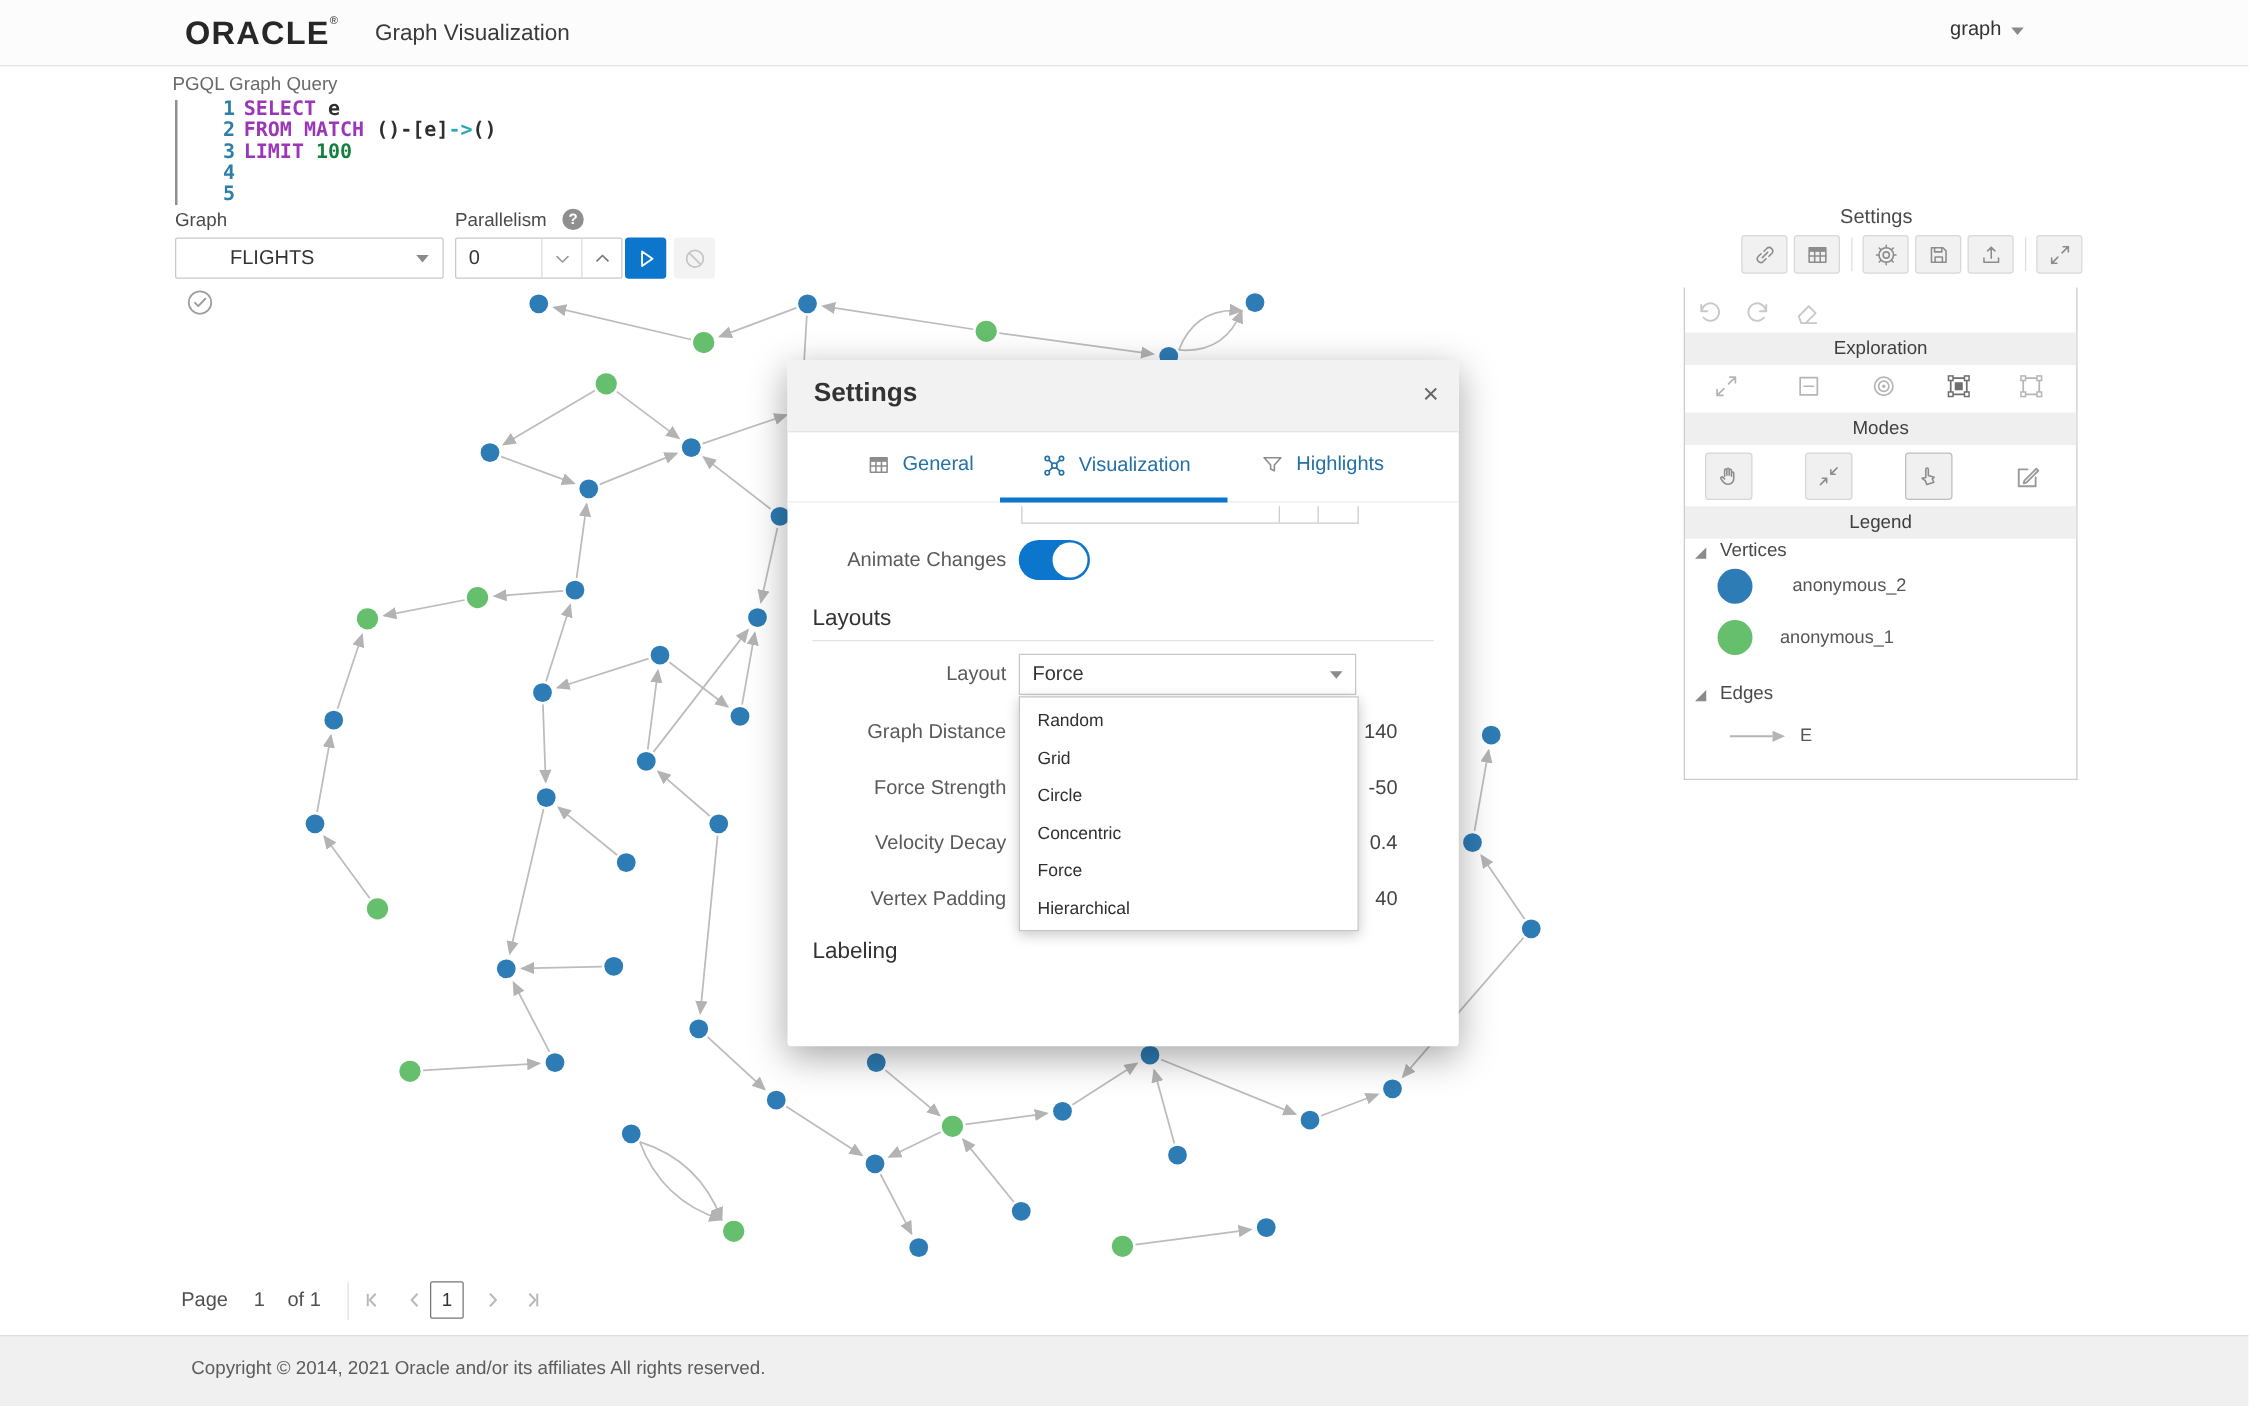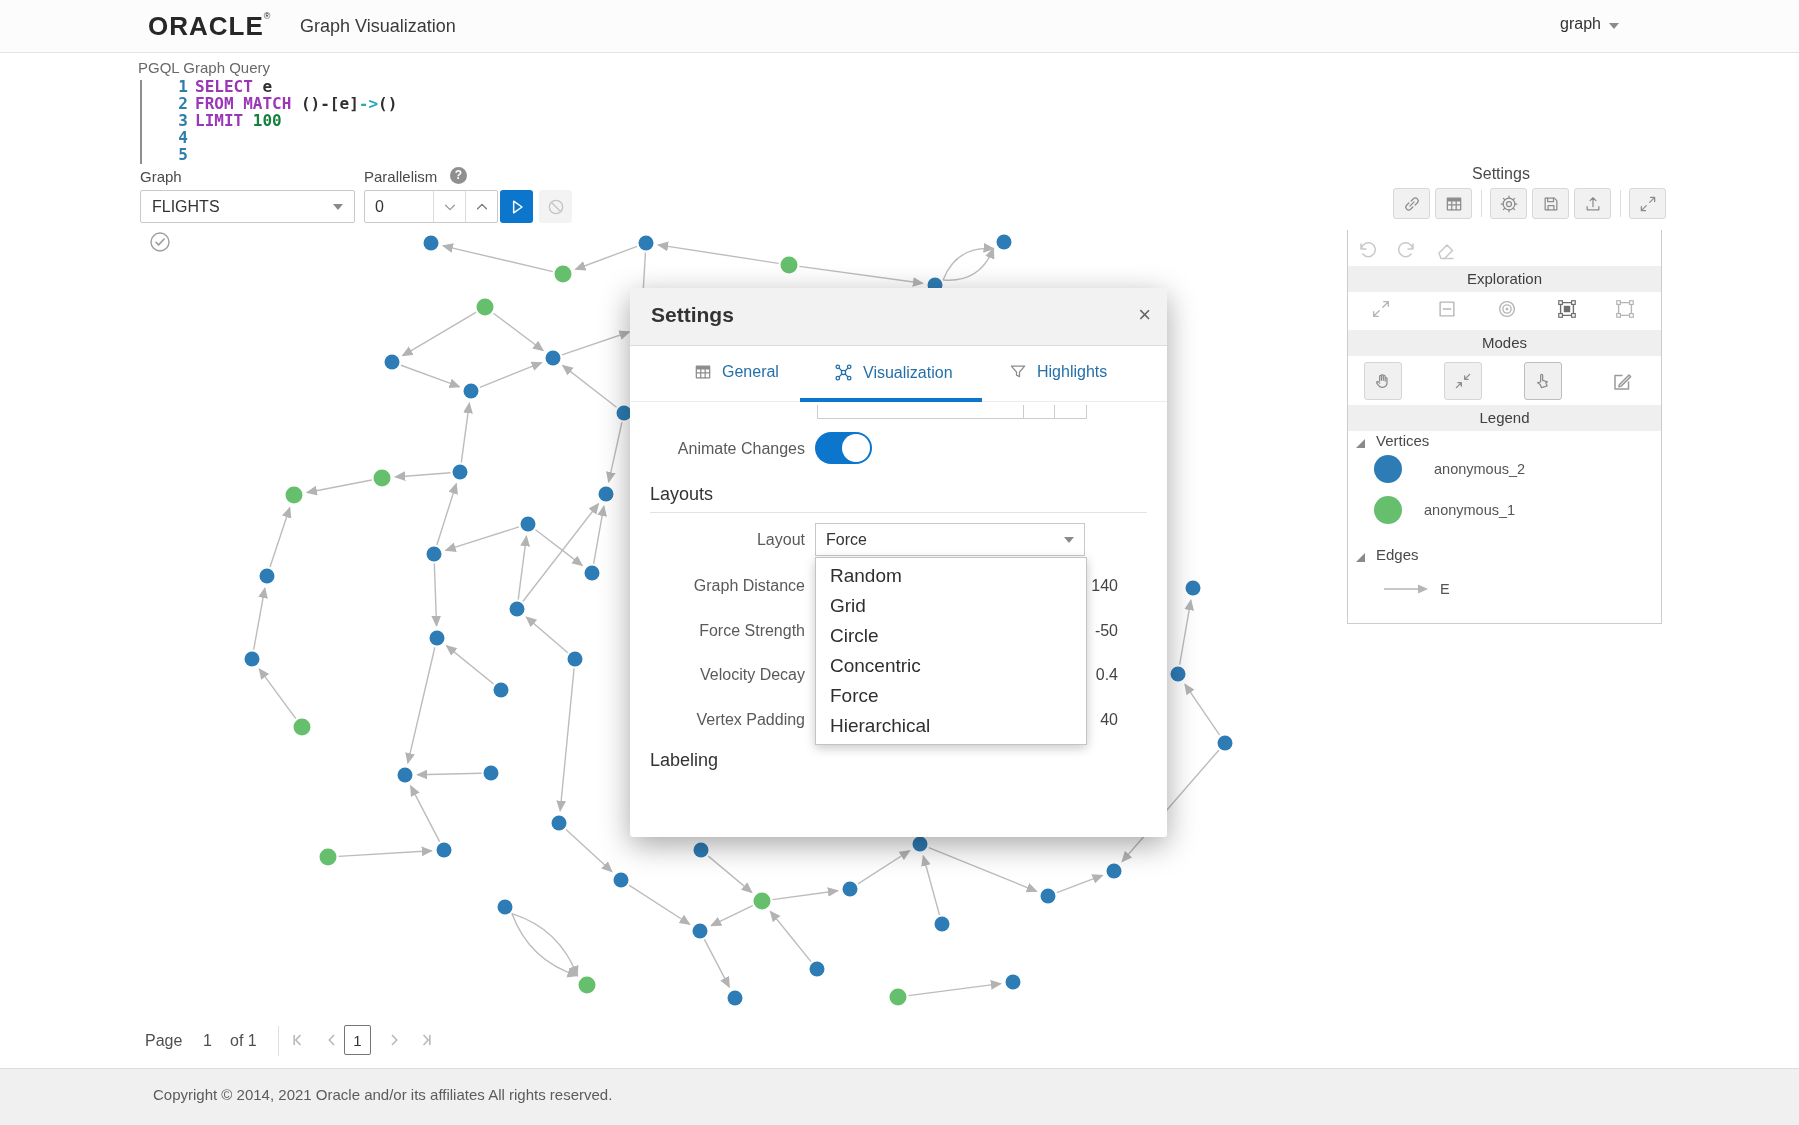--- a/index.html
+++ b/index.html
@@ -17,21 +17,21 @@
   .editor{position:absolute;left:140px;top:78px;width:420px;height:90px;}
   .gutter-line{position:absolute;left:0;top:2px;width:2px;height:84px;background:#8f8f8f;}
   .cl{height:17px;line-height:17px;font-family:"DejaVu Sans Mono","Liberation Mono",monospace;font-size:16px;white-space:pre;margin-left:22px;}
   .ln{display:inline-block;width:26px;text-align:right;margin-right:7px;color:#2e7ea8;font-weight:bold;}
   .tk-kw{color:#9b36b8;font-weight:bold;}
   .tk-pl{color:#2f2f2f;font-weight:bold;}
   .tk-op{color:#2ba8b5;font-weight:bold;}
   .tk-nm{color:#15803d;font-weight:bold;}
   
   .ctl-label{position:absolute;font-size:15px;color:#4a4a4a;}
-  .selbox{position:absolute;height:33px;background:#fff;border:1px solid #c9c9c9;border-radius:2px;box-sizing:border-box;display:flex;align-items:center;font-size:16px;color:#333;cursor:pointer;}
+  .selbox{position:absolute;height:33px;background:#fff;border:1px solid #c9c9c9;border-radius:2px;box-sizing:border-box;display:flex;align-items:center;font-size:16px;color:#333;cursor:pointer;padding-left:32px;}
   .selbox .txt{padding-left:11px;flex:1;}
   .selbox .tri{width:0;height:0;border-left:5px solid transparent;border-right:5px solid transparent;border-top:6px solid #8a8a8a;margin-right:11px;}
   .helpdot{position:absolute;width:17px;height:17px;border-radius:50%;background:#8f8f8f;color:#fff;font-size:12px;font-weight:bold;text-align:center;line-height:17px;}
   .spin{position:absolute;left:364px;top:190px;width:134px;height:33px;border:1px solid #c9c9c9;border-radius:2px;background:#fff;box-sizing:border-box;display:flex;}
   .spin .val{flex:1;padding-left:10px;font-size:16px;color:#333;line-height:31px;}
   .spin .st{width:31px;border-left:1px solid #dcdcdc;display:flex;align-items:center;justify-content:center;cursor:pointer;}
   .runbtn{position:absolute;left:500px;top:190px;width:33px;height:33px;background:#0b76cc;border-radius:3px;display:flex;align-items:center;justify-content:center;cursor:pointer;}
   .cancelbtn{position:absolute;left:539px;top:190px;width:33px;height:33px;background:#f3f3f3;border-radius:3px;display:flex;align-items:center;justify-content:center;}
   
   .pnl-title{position:absolute;left:1340px;top:165px;width:322px;text-align:center;font-size:16px;color:#4a4a4a;}
@@ -56,21 +56,21 @@
   .mtab{position:absolute;top:16px;display:flex;align-items:center;gap:9px;font-size:16px;color:#2470a8;cursor:pointer;}
   .mtab-underline{position:absolute;left:170px;top:52px;width:182px;height:4px;background:#0b76cc;}
   .rowlabel{position:absolute;width:175px;text-align:right;font-size:16px;color:#5a5a5a;}
   .rowvalue{position:absolute;left:430px;width:58px;text-align:right;font-size:16px;color:#444;}
   .sectionhead{position:absolute;left:20px;font-size:18px;color:#333;}
   .sechr{position:absolute;left:20px;width:497px;height:1px;background:#e2e2e2;}
   .msel{position:absolute;left:185px;width:270px;height:33px;border:1px solid #c8c8c8;background:#fff;box-sizing:border-box;display:flex;align-items:center;font-size:16px;color:#333;cursor:pointer;}
   .msel .txt{padding-left:10px;flex:1;}
   .msel .tri{width:0;height:0;border-left:5px solid transparent;border-right:5px solid transparent;border-top:6px solid #8a8a8a;margin-right:10px;}
   .popup{position:absolute;left:185px;top:269px;width:270px;background:#fff;border:1px solid #c4c4c4;box-shadow:0 3px 10px rgba(0,0,0,.22);z-index:5;padding:3px 0;}
-  .popt{height:30px;line-height:30px;padding-left:14px;font-size:19px;color:#2f2f2f;cursor:pointer;}
+  .popt{height:30px;line-height:30px;padding-left:14px;font-size:14px;color:#2f2f2f;cursor:pointer;}
   .popt.hl{background:#e9e9e9;}
   .toggle{position:absolute;left:185px;width:57px;height:32px;border-radius:16px;background:#0b76cc;cursor:pointer;}
   .toggle .knob{position:absolute;right:2px;top:2px;width:28px;height:28px;border-radius:50%;background:#fff;}
   .m-foot{position:absolute;left:0;bottom:0;width:100%;height:57px;background:#fbfbfb;border-radius:0 0 3px 3px;}
   .okbtn{position:absolute;right:17px;top:10px;width:46px;height:34px;background:#f3f3f3;border:1px solid #c6c6c6;border-radius:4px;font-size:16px;color:#333;text-align:center;line-height:32px;cursor:pointer;box-sizing:border-box;}
   .cliprow{position:absolute;left:187px;top:117px;width:270px;height:14px;border:1px solid #ccc;border-top:none;box-sizing:border-box;}
   .cliprow .d1{position:absolute;right:62px;top:0;width:1px;height:13px;background:#ccc;}
   .cliprow .d2{position:absolute;right:31px;top:0;width:1px;height:13px;background:#ccc;}
   
   .pag{position:absolute;left:0;top:1020px;width:1799px;height:46px;}

